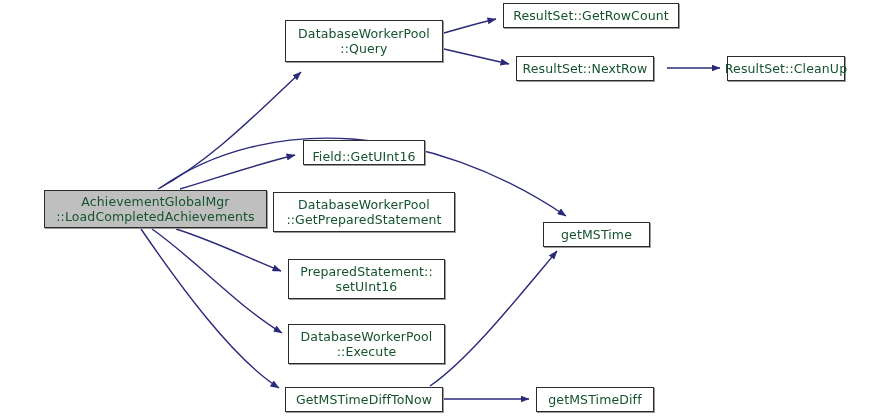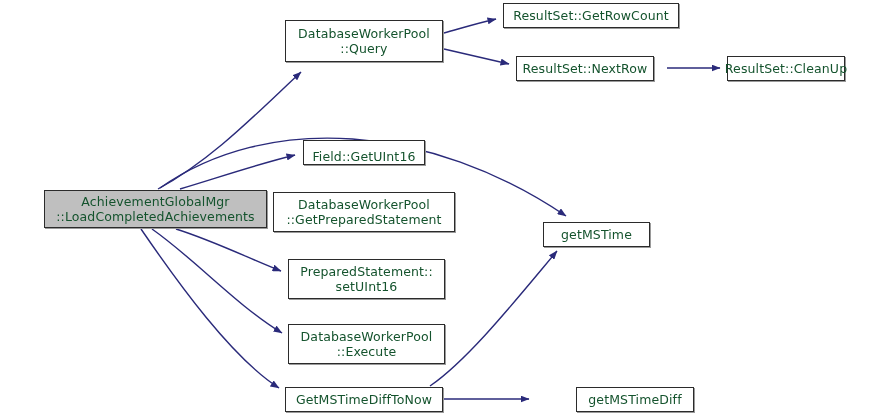--- a/index.html
+++ b/index.html
@@ -90,16 +90,16 @@
       <div class="node" style="left: 727px; top: 56px; width: 118px; height: 25px; border-color: rgb(43, 43, 43); background: rgb(255, 255, 255);"><span class="node-label">ResultSet::CleanUp</span></div>
       <div class="node" style="left: 303px; top: 140px; width: 122px; height: 25px; border-color: rgb(43, 43, 43); background: rgb(255, 255, 255); align-items: flex-end;"><span class="node-label">Field::GetUInt16</span></div>
       <div class="node" style="left: 273px; top: 192px; width: 182px; height: 40px; border-color: rgb(43, 43, 43); background: rgb(255, 255, 255);"><span class="node-label">DatabaseWorkerPool
 ::GetPreparedStatement</span></div>
       <div class="node" style="left: 288px; top: 259px; width: 157px; height: 40px; border-color: rgb(43, 43, 43); background: rgb(255, 255, 255); text-align: center;"><span class="node-label">PreparedStatement::
 setUInt16</span></div>
       <div class="node" style="left: 288px; top: 324px; width: 157px; height: 40px; border-color: rgb(43, 43, 43); background: rgb(255, 255, 255);"><span class="node-label">DatabaseWorkerPool
 ::Execute</span></div>
       <div class="node" style="left: 285px; top: 387px; width: 158px; height: 25px; border-color: rgb(43, 43, 43); background: rgb(255, 255, 255);"><span class="node-label">GetMSTimeDiffToNow</span></div>
       <div class="node" style="left: 543px; top: 222px; width: 107px; height: 25px; border-color: rgb(43, 43, 43); background: rgb(255, 255, 255);"><span class="node-label">getMSTime</span></div>
-      <div class="node" style="left: 536px; top: 387px; width: 118px; height: 25px; border-color: rgb(43, 43, 43); background: rgb(255, 255, 255); margin-left: 40px;"><span class="node-label">getMSTimeDiff</span></div>
+      <div class="node" style="left: 536px; top: 387px; width: 118px; height: 25px; border-color: rgb(43, 43, 43); background: rgb(255, 255, 255);"><span class="node-label">getMSTimeDiff</span></div>
     </div>
 
 </div>
 
 </body></html>

